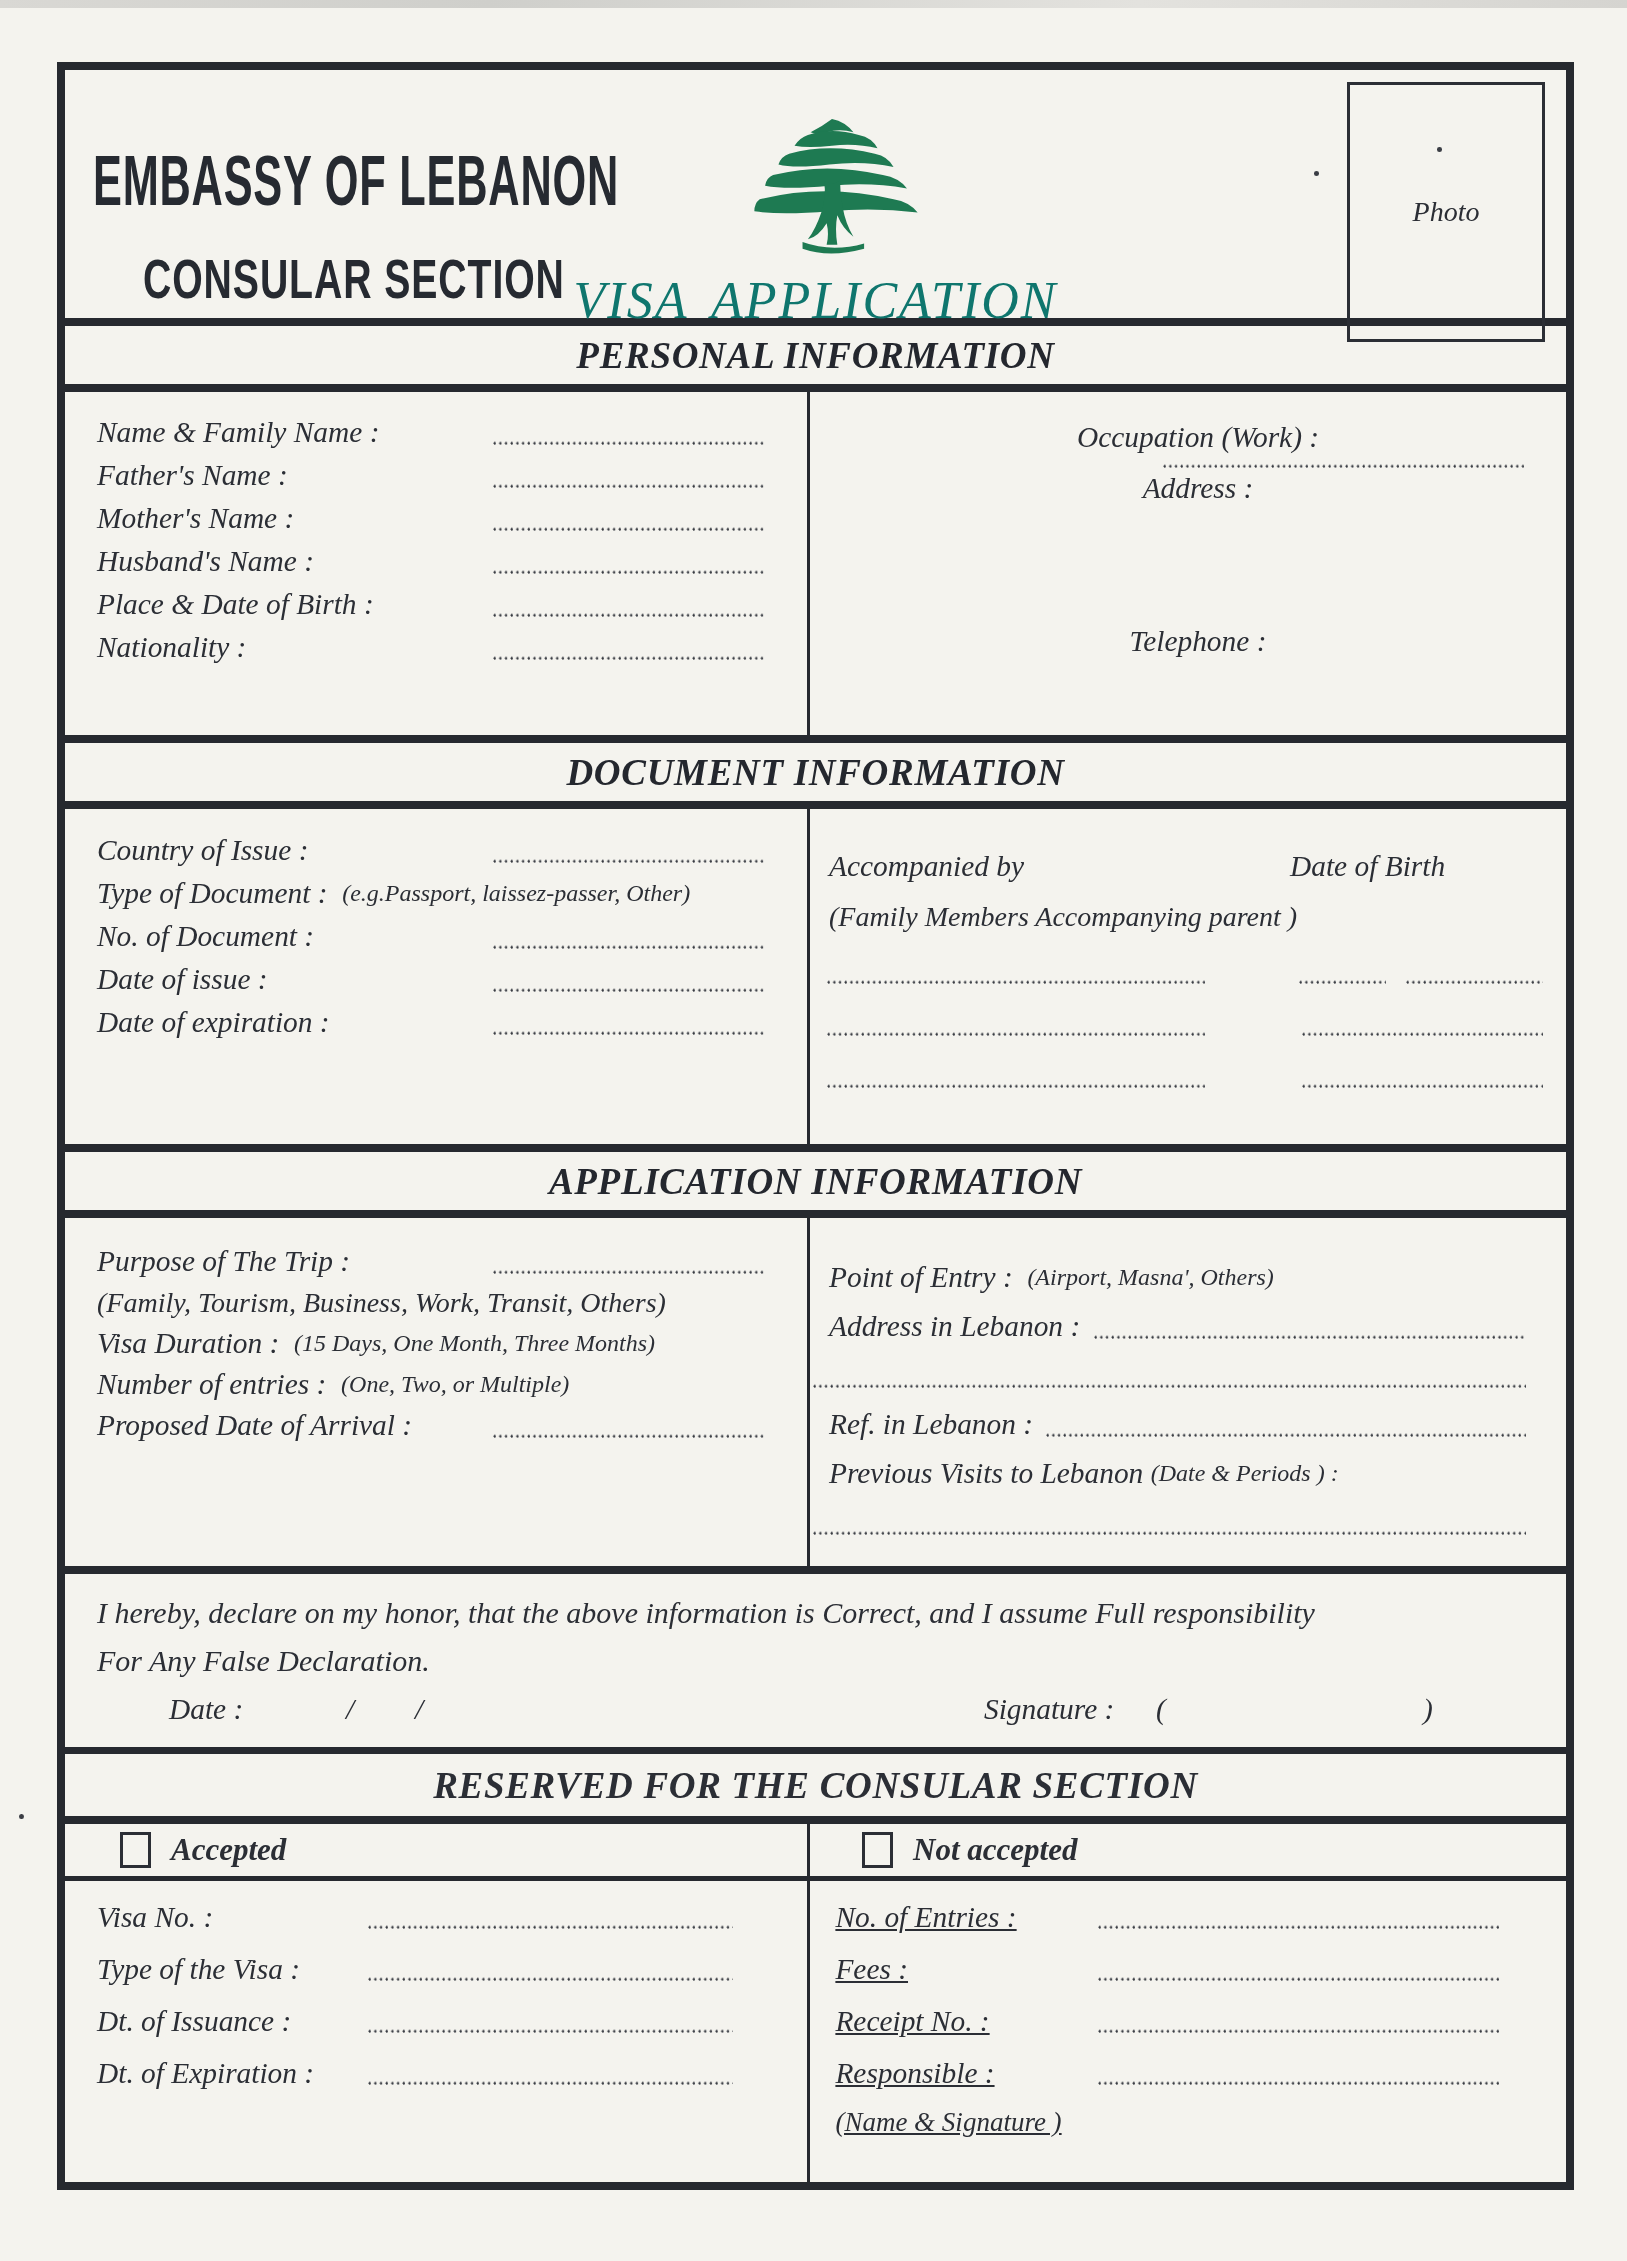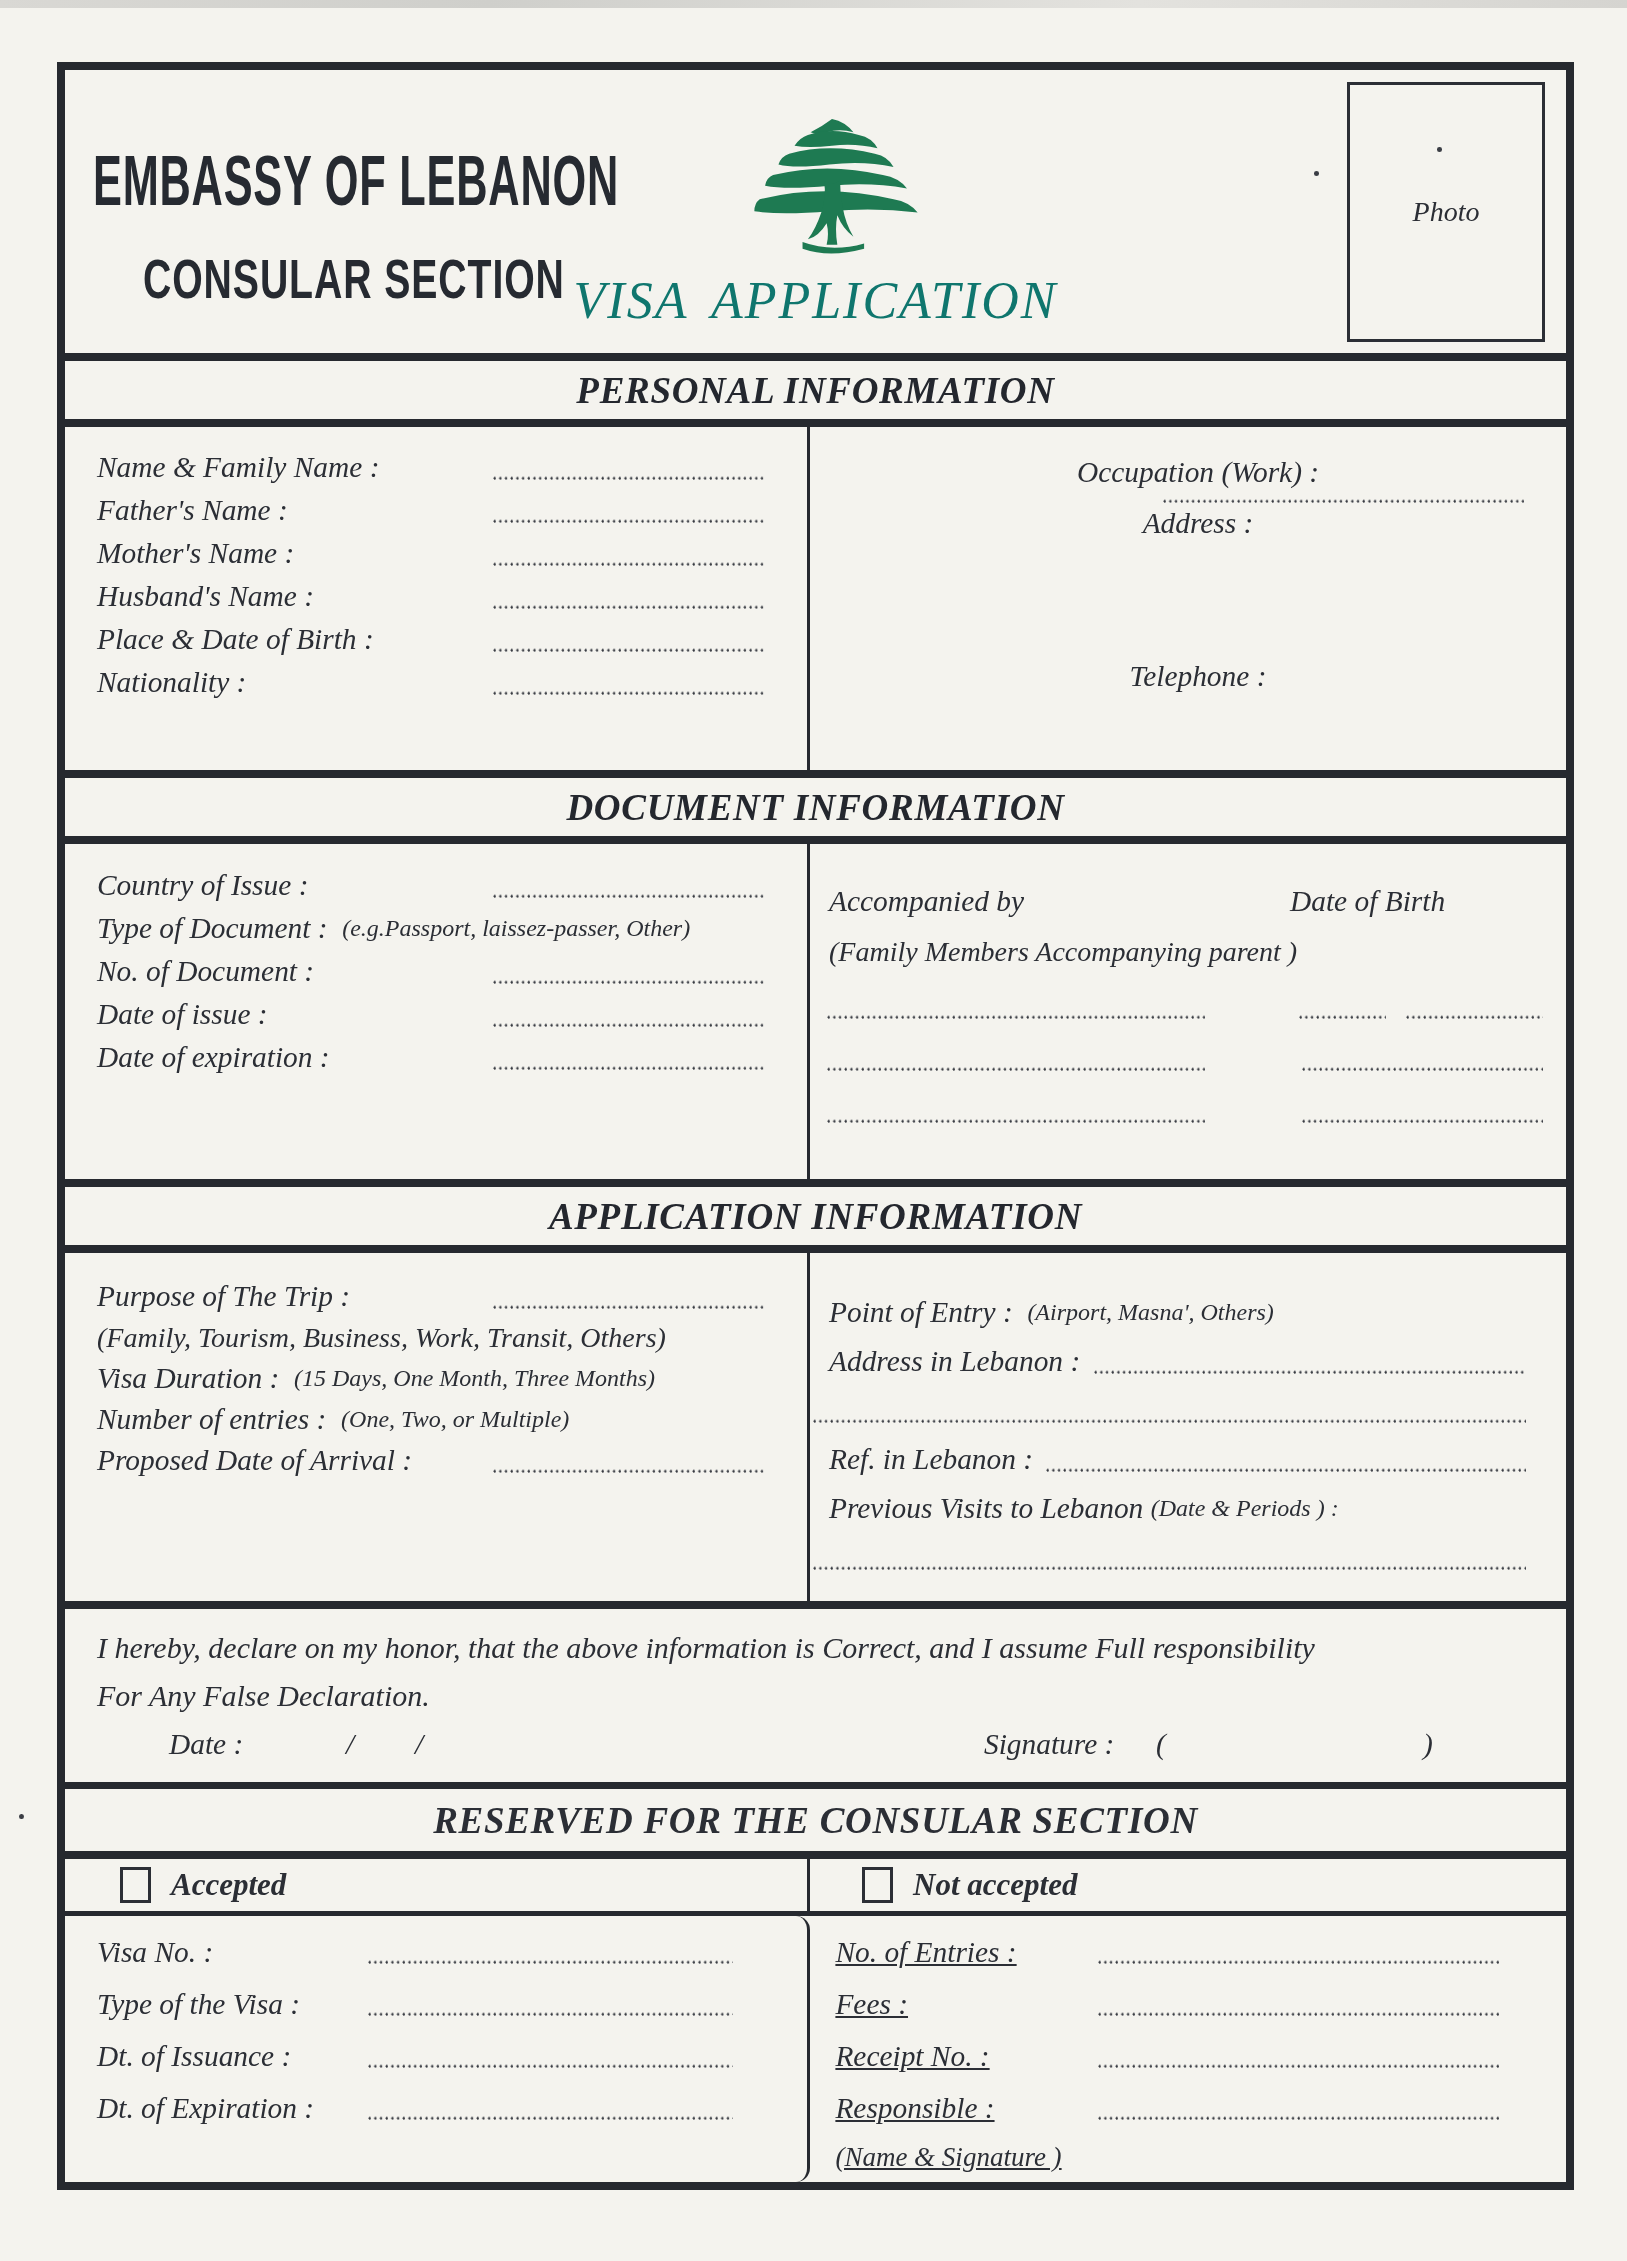--- a/index.html
+++ b/index.html
@@ -14,21 +14,21 @@
   .speck{position:absolute;background:#3a3d44;border-radius:50%;}
 
   
   .form{
     position:absolute;left:57px;top:62px;width:1517px;height:2128px;
     border:8px solid #26292f;box-sizing:border-box;
     display:flex;flex-direction:column;
   }
 
   
-  .header{position:relative;height:283px;flex:none;}
+  .header{position:relative;height:248px;flex:none;}
   .embassy{position:absolute;left:28px;top:75px;font-family:"Liberation Sans",sans-serif;font-weight:bold;color:#262a31;}
   .embassy .l1{font-size:71px;line-height:1;display:inline-block;transform:scaleX(0.61);transform-origin:left center;letter-spacing:1.3px;}
   .embassy .l2{font-size:56px;line-height:1;display:inline-block;transform:scaleX(0.70);transform-origin:left center;margin:35px 0 0 50px;letter-spacing:1.3px;}
   .cedar{position:absolute;left:684px;top:46px;width:174px;height:147px;}
   .vtitle{position:absolute;left:0;top:201px;width:1501px;text-align:center;
     font-size:52px;font-weight:normal;font-style:italic;letter-spacing:2px;word-spacing:9.4px;color:#0f766e;}
   .photo{position:absolute;left:1282px;top:12px;width:198px;height:260px;border:3.3px solid #2b2e35;box-sizing:border-box;
     display:flex;align-items:center;justify-content:center;}
   .photo span{font-style:italic;font-size:28px;}
 
@@ -108,21 +108,21 @@
 
   
   .accrow{flex:none;height:52px;border-bottom:5.4px solid #26292f;display:flex;}
   .accrow .cell{display:flex;align-items:center;}
   .accrow .cell.l{padding-left:55px;}
   .accrow .cell.r{padding-left:52px;}
   .cb{width:31px;height:36px;border:3.3px solid #2b2e35;box-sizing:border-box;margin-right:20px;flex:none;background:transparent;}
   .acclbl{font-style:italic;font-weight:bold;font-size:31px;}
 
   .bbody{flex:1;display:flex;}
-  .bbody .cell.l{padding:10px 16px 0 32px;border-radius:14px;}
+  .bbody .cell.l{padding:10px 16px 0 32px;}
   .bbody .cell.r{padding:10px 0 0 25.4px;text-decoration:underline;}
   .bbody .frow{height:52px;}
   .bbody .note{font-size:27px;font-style:italic;height:47px;display:flex;align-items:center;text-align:center;}
 </style>
 </head>
 <body>
 
 <div class="scan-edge"></div>
 <div class="speck" style="left:1437px;top:147px;width:4.7px;height:4.7px;"></div>
 <div class="speck" style="left:1314px;top:171px;width:5.4px;height:4.7px;"></div>

